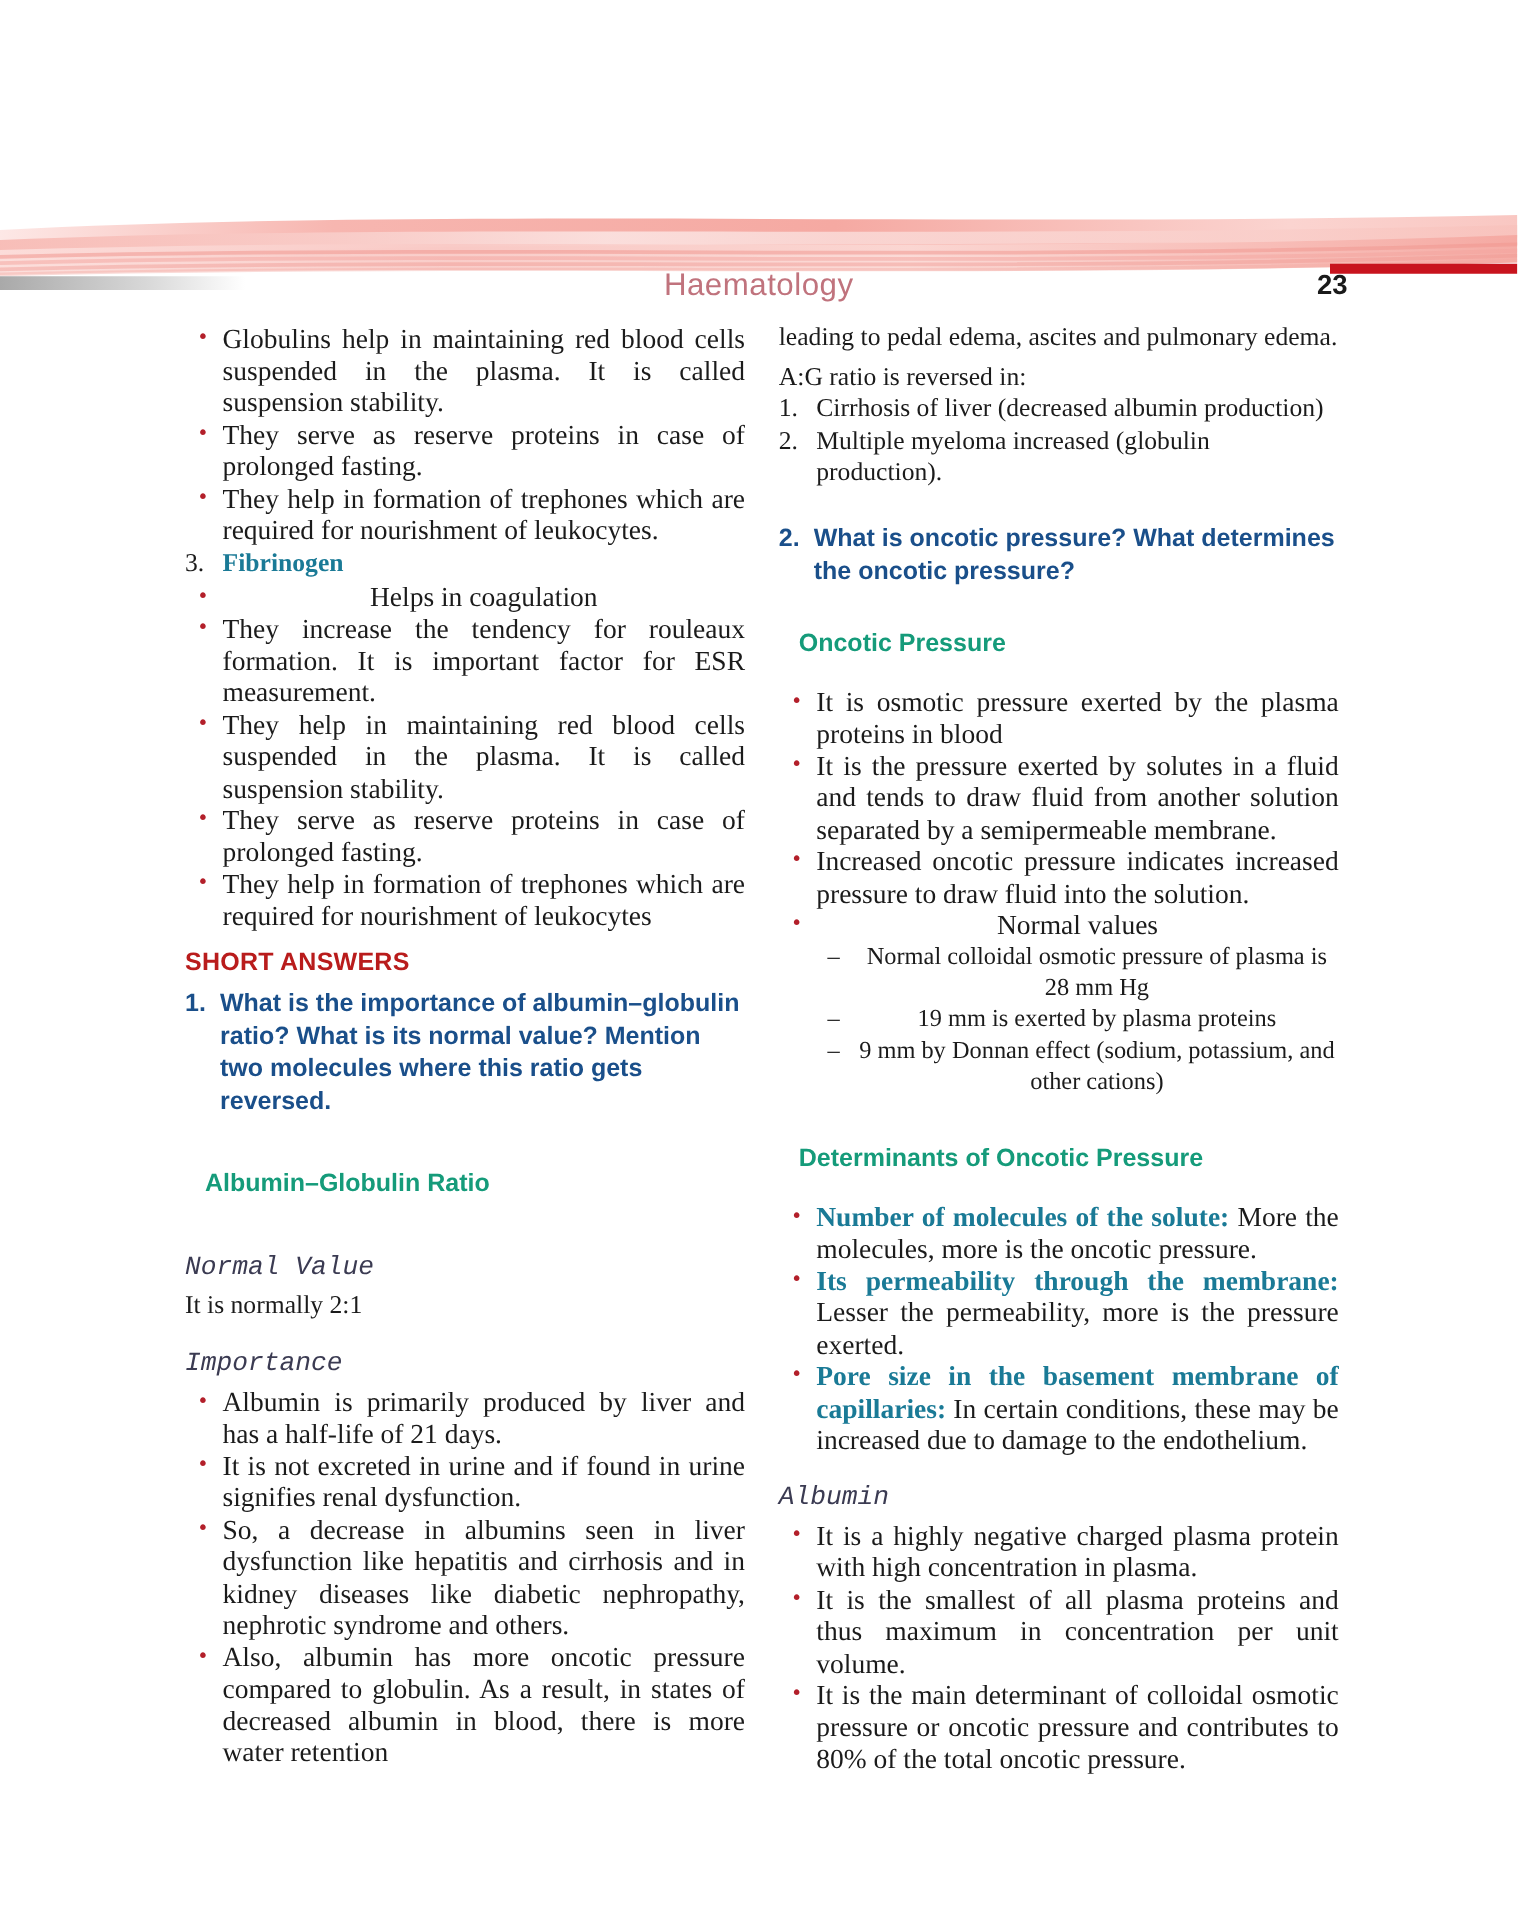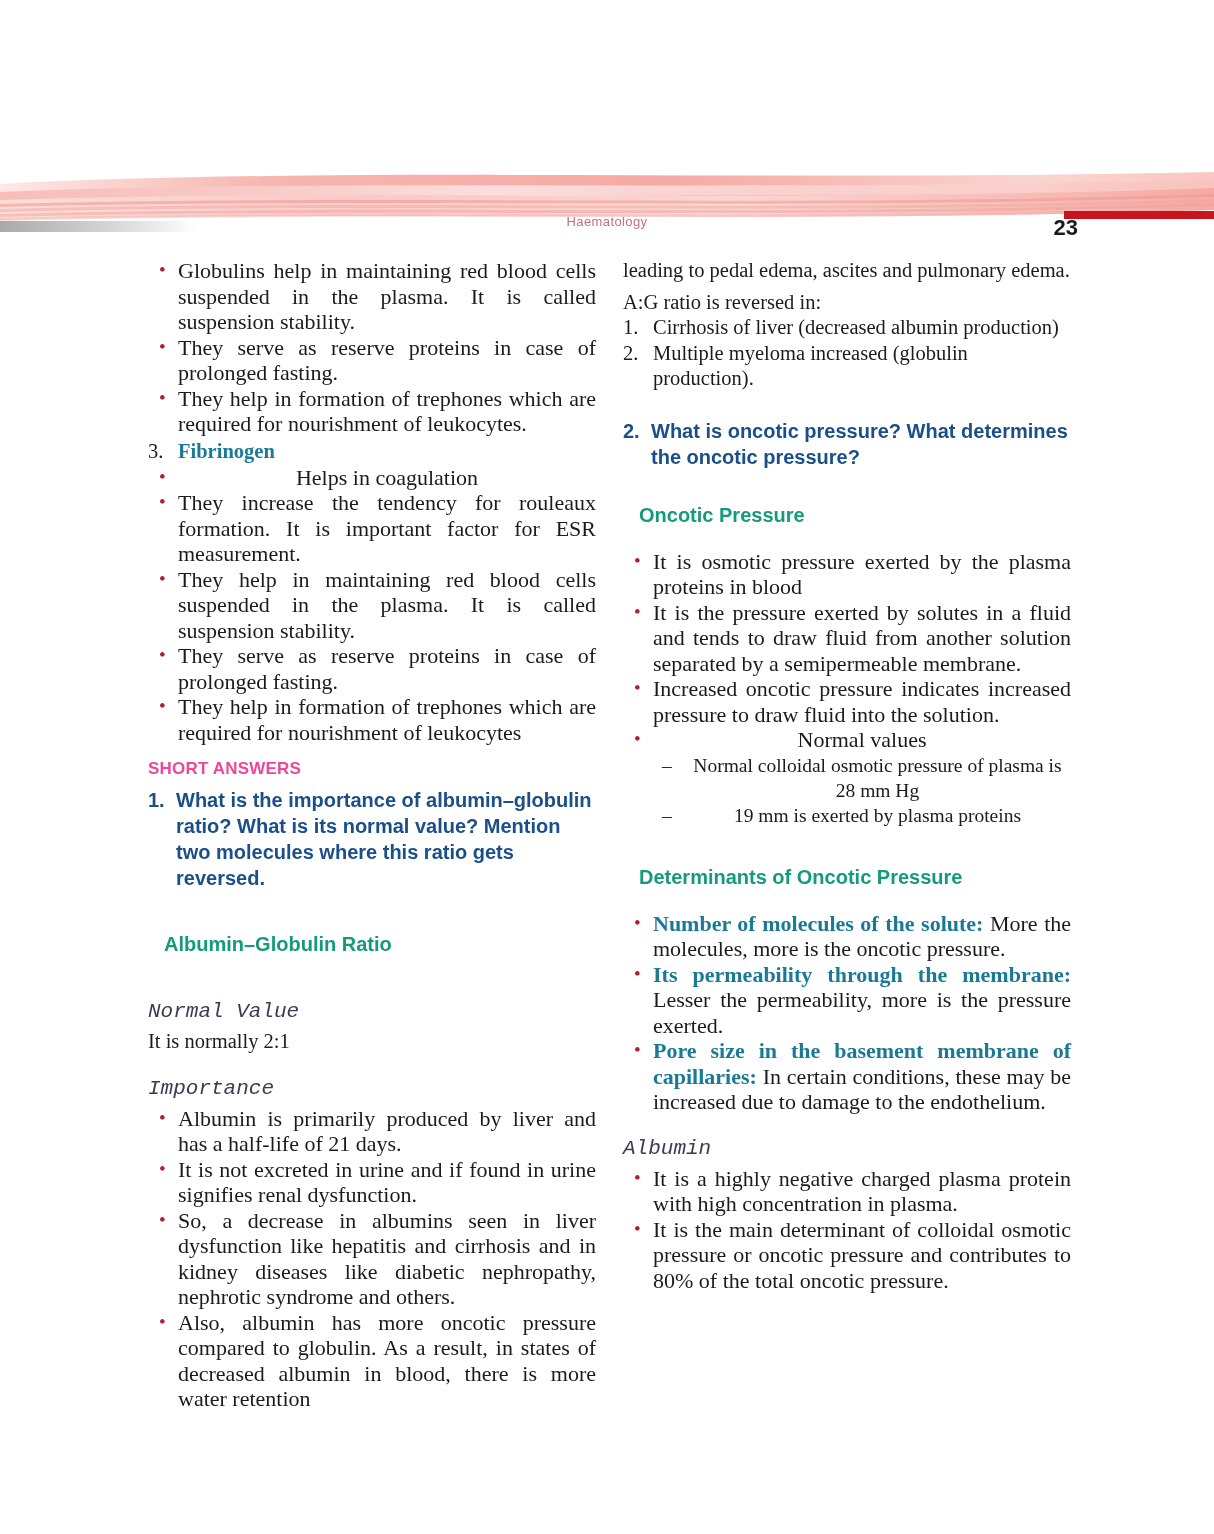--- a/index.html
+++ b/index.html
@@ -33,21 +33,21 @@
     width: 1214px;
     height: 34px;
   }
   #chapter-title {
     position: absolute;
     left: 0;
     top: 0;
     width: 1214px;
     text-align: center;
     font-family: "Liberation Sans", sans-serif;
-    font-size: 13px;
+    font-size: 25px;
     letter-spacing: 0.4px;
     color: #c0737d;
   }
   #page-number {
     position: absolute;
     right: 136px;
     top: 1px;
     font-family: "Liberation Sans", sans-serif;
     font-weight: bold;
     font-size: 22px;
@@ -158,23 +158,23 @@
   }
   .numbered-head .teal {
     color: #1a7a96;
     font-weight: bold;
   }
 
   
   .h-section {
     font-family: "Liberation Sans", sans-serif;
     font-weight: bold;
-    font-size: 17px;
+    font-size: 20px;
     letter-spacing: 0.2px;
-    color: #ec4899;
+    color: #b91c1c;
     margin: 0;
   }
   .h-question {
     font-family: "Liberation Sans", sans-serif;
     font-weight: bold;
     font-size: 20px;
     line-height: 26px;
     color: #1a4f8a;
     position: relative;
     padding-left: 28px;
@@ -345,20 +345,21 @@
     <ul class="bullets">
       <li class="bullet">It is osmotic pressure exerted by the plasma proteins in blood</li>
       <li class="bullet">It is the pressure exerted by solutes in a fluid and tends to draw fluid from another solution separated by a semipermeable membrane.</li>
       <li class="bullet">Increased oncotic pressure indicates increased pressure to draw fluid into the solution.</li>
       <li class="bullet nojust">Normal values</li>
     </ul>
 
     <ul class="subdash">
       <li class="dash">Normal colloidal osmotic pressure of plasma is 28 mm Hg</li>
       <li class="dash">19 mm is exerted by plasma proteins</li>
+      <li class="dash">9 mm by Donnan effect (sodium, potassium, and other cations)</li>
     </ul>
 
     <div class="sp-22"></div>
     <div class="h-green">Determinants of Oncotic Pressure</div>
     <div class="sp-6"></div>
 
     <ul class="bullets">
       <li class="bullet">
         <span class="lead-teal">Number of molecules of the solute:</span><span> More the molecules, more is the oncotic pressure.</span>
       </li>
@@ -369,17 +370,18 @@
         <span class="lead-teal">Pore size in the basement membrane of capillaries:</span><span> In certain conditions, these may be increased due to damage to the endothelium.</span>
       </li>
     </ul>
 
     <div class="sp-22"></div>
     <div class="h-italic">Albumin</div>
     <div class="sp-6"></div>
 
     <ul class="bullets">
       <li class="bullet">It is a highly negative charged plasma protein with high concentration in plasma.</li>
+      <li class="bullet">It is the smallest of all plasma proteins and thus maximum in concentration per unit volume.</li>
       <li class="bullet">It is the main determinant of colloidal osmotic pressure or oncotic pressure and contributes to 80% of the total oncotic pressure.</li>
     </ul>
   </div>
 
 </div>
 
 </body></html>

